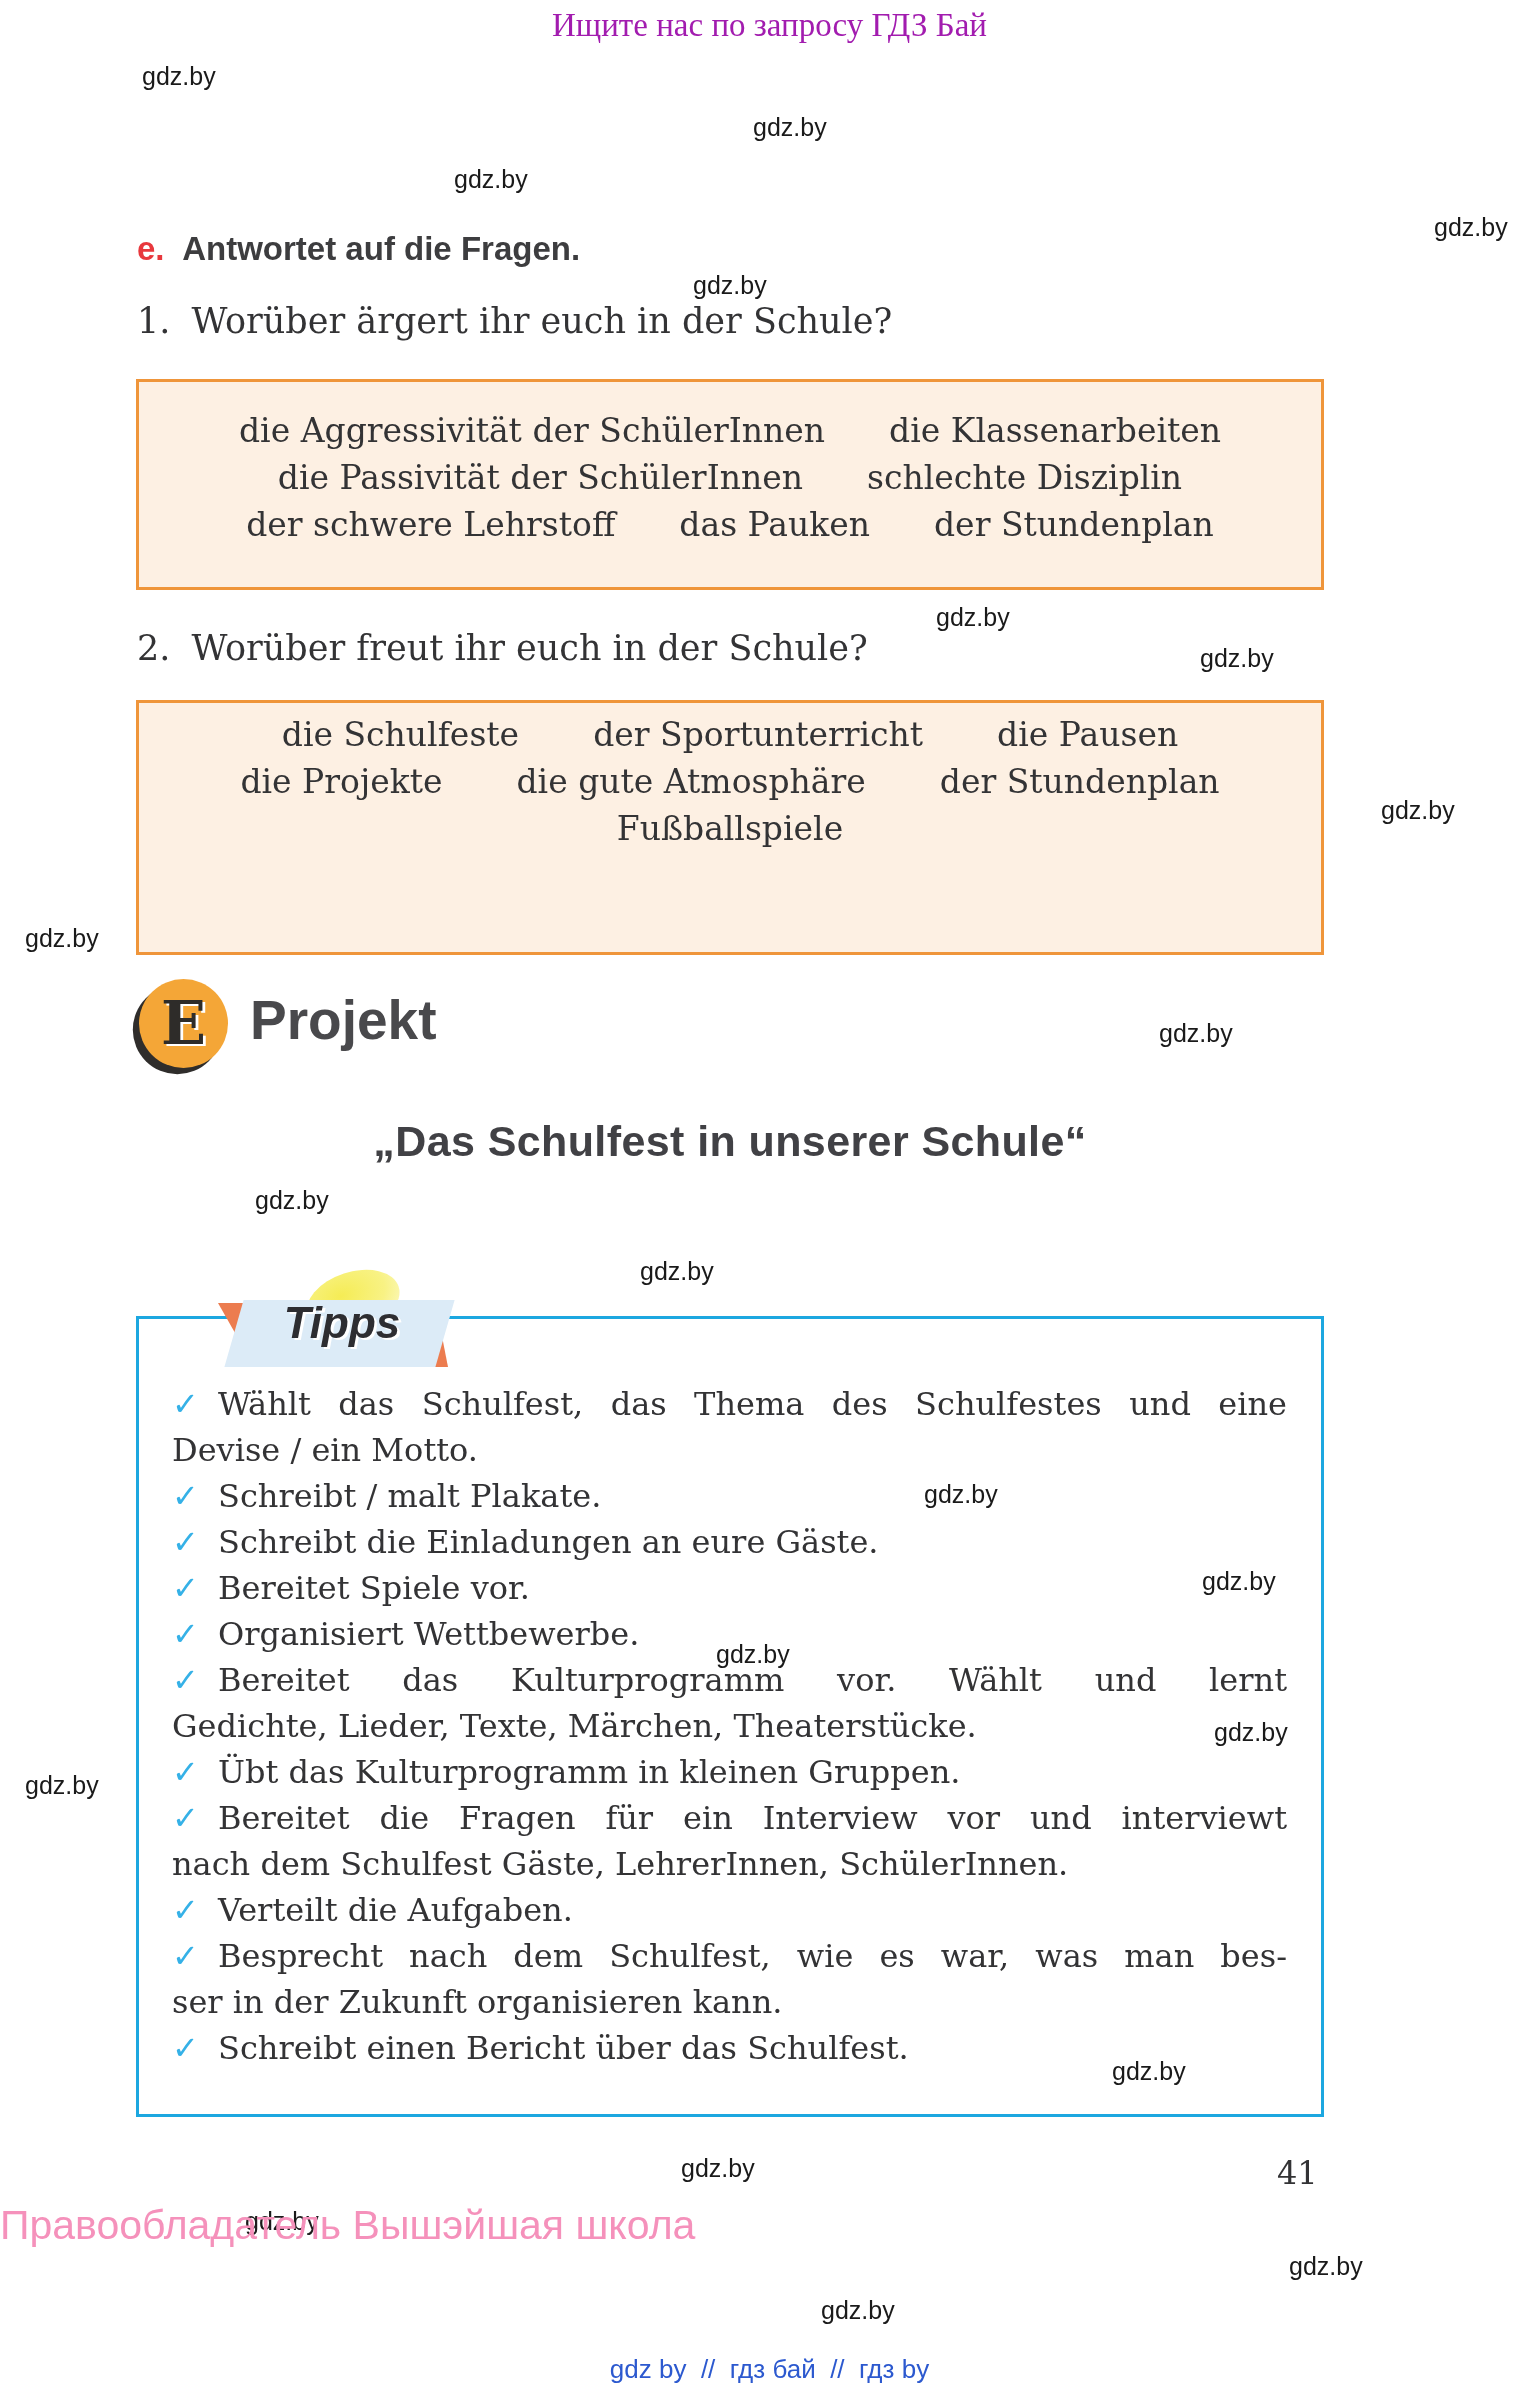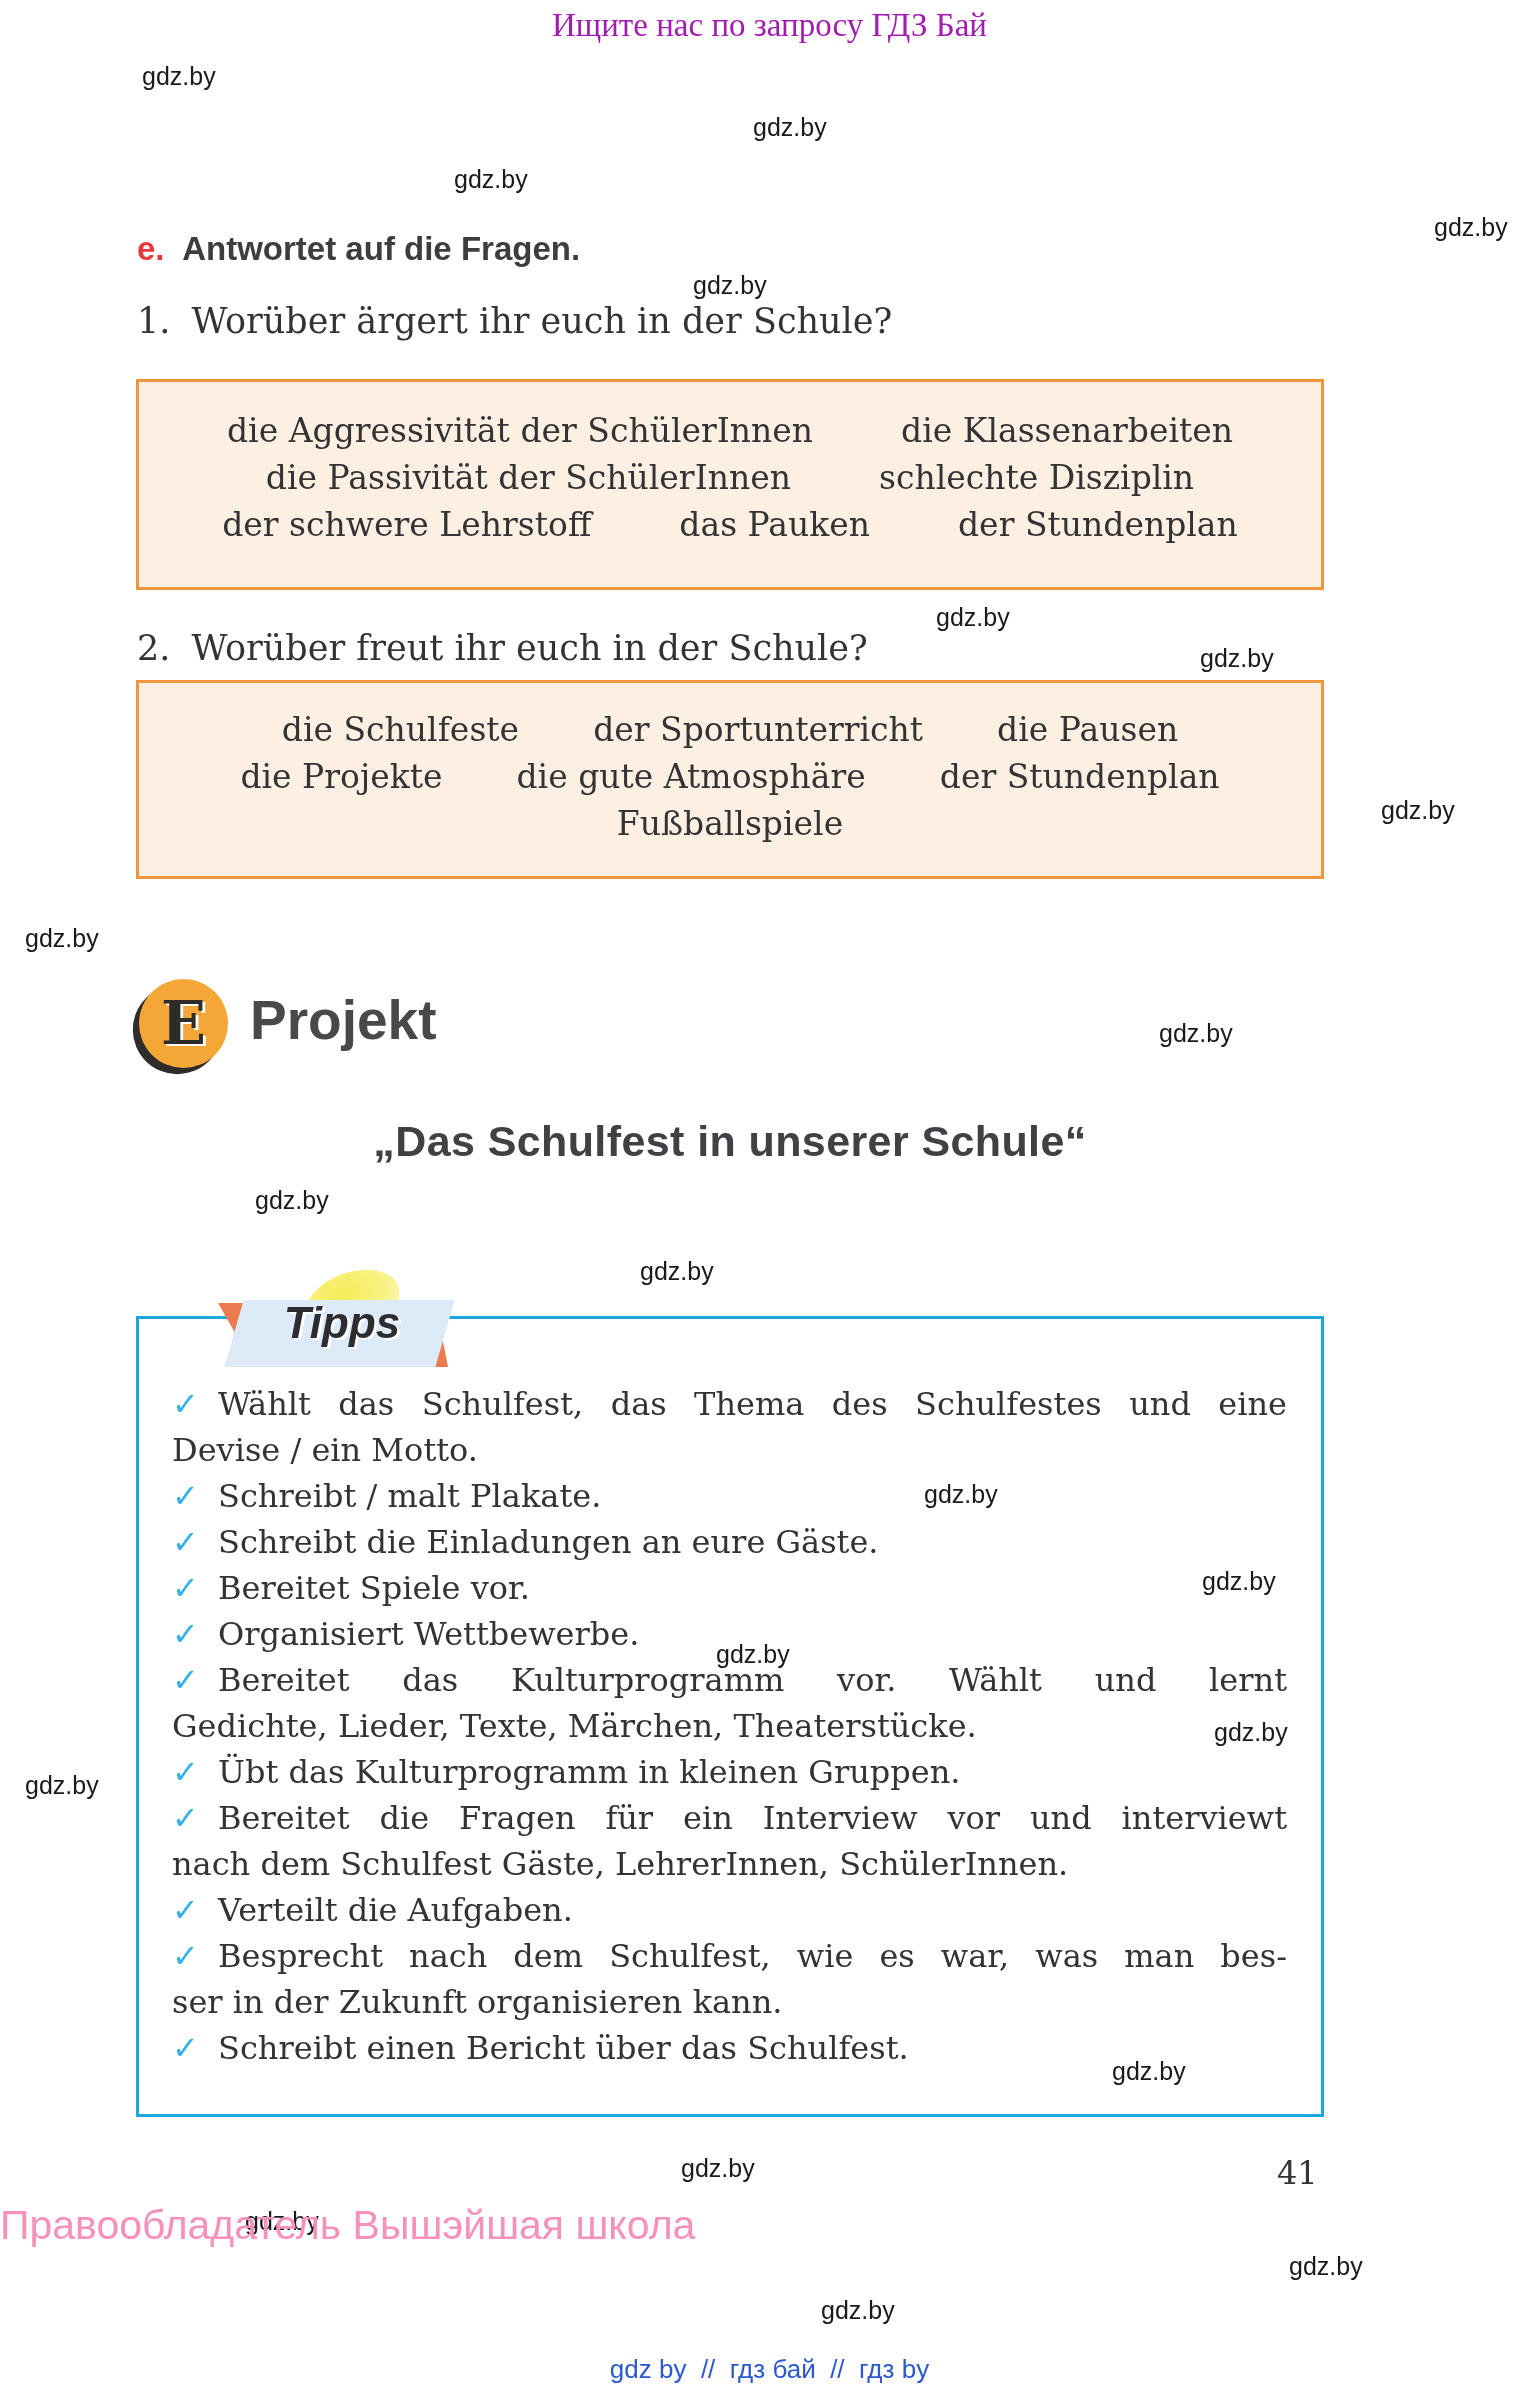--- a/index.html
+++ b/index.html
@@ -35,23 +35,23 @@
   .q1 { top:301px; }
   .q2 { top:628px; }
   .q-num { margin-right:21px; }
 
   
   .opt-box {
     position:absolute; left:136px; width:1188px;
     background:#fdf0e3; border:3.5px solid #ef953a;
   }
   .opt-box.b1 { top:379px; height:211px; padding-top:25px; }
-  .opt-box.b2 { top:680px; height:199px; padding-top:23px; }
+  .opt-box.b2 { top:700px; height:255px; padding-top:8px; }
   .opt-line {
-    display:flex; justify-content:center; gap:88px;
+    display:flex; justify-content:center; gap:64px;
     line-height:47px; font-size:33px; color:#333335; white-space:nowrap;
   }
   .opt-box.b2 .opt-line { gap:74px; }
 
   
   .e-badge {
     position:absolute; left:139px; top:979px; width:89px; height:89px;
     background:#f4a637; border-radius:50%;
     box-shadow:-6.2px 6.2px 0 #2f2d2b;
     display:flex; align-items:center; justify-content:center;

